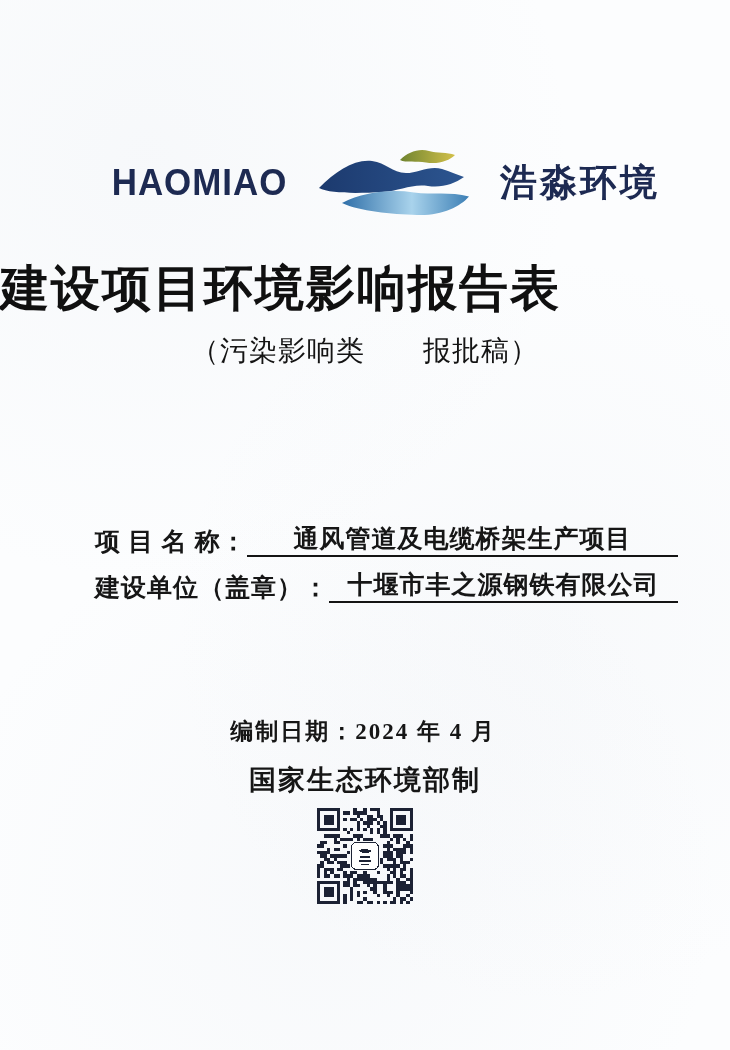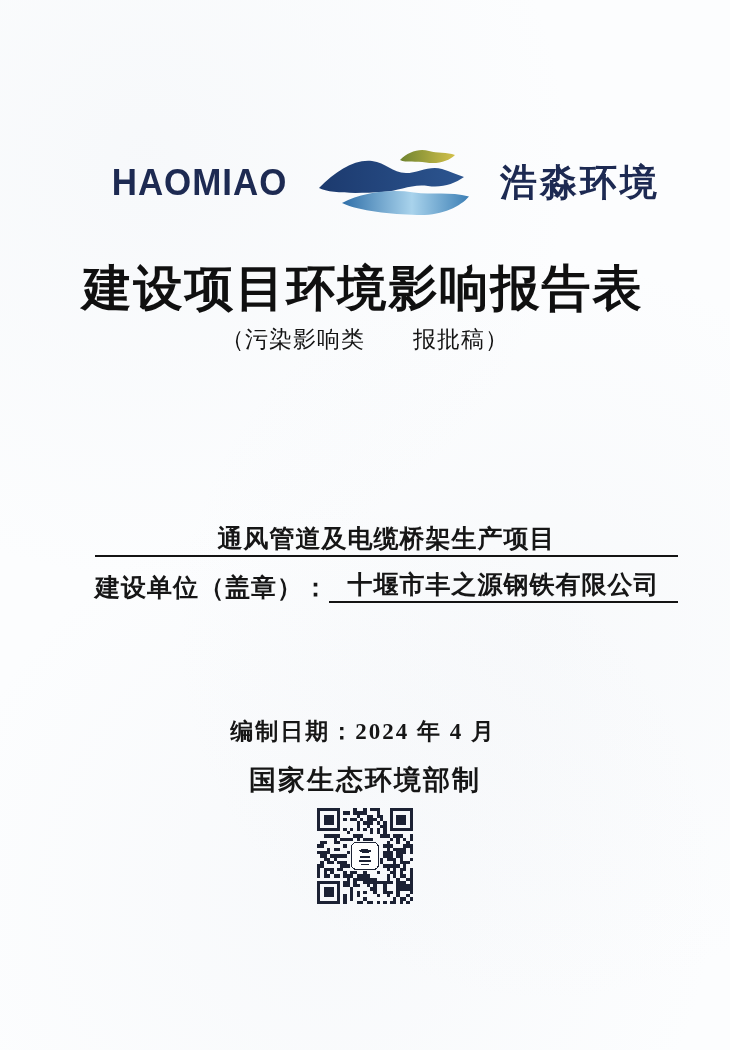--- a/index.html
+++ b/index.html
@@ -35,27 +35,27 @@
   .brand-waves{width:162px;height:72px;flex:0 0 auto;}
   .brand-cn{
     font-family:"Liberation Sans","DejaVu Sans",sans-serif;
     font-weight:700;font-size:37px;letter-spacing:3px;
     color:#1d2a52;
   }
 
   
   .doc-title{
     position:absolute;top:256px;left:0;right:4px;
-    text-align:center;margin:0;
+    text-align:left;margin:0;
     font-family:"Liberation Sans","DejaVu Sans",sans-serif;
     font-weight:800;font-size:49px;letter-spacing:2px;color:#101010;
   }
   .doc-subtitle{
-    position:absolute;top:324px;left:0;right:0;
-    text-align:center;font-size:23px;letter-spacing:1px;color:#141414;
+    position:absolute;top:332px;left:0;right:0;
+    text-align:center;font-size:28px;letter-spacing:1px;color:#141414;
   }
 
   
   .fields{
     position:absolute;top:524px;left:95px;right:52px;
   }
   .field-row{
     display:flex;align-items:flex-end;
     font-weight:700;font-size:25px;line-height:30px;
   }
@@ -116,20 +116,21 @@
       </svg>
     </span>
     <span class="brand-cn">浩淼环境</span>
   </div>
 
   <h1 class="doc-title">建设项目环境影响报告表</h1>
   <div class="doc-subtitle">（污染影响类　　报批稿）</div>
 
   <div class="fields">
     <div class="field-row">
+      <span class="field-label">项 目 名 称：</span>
       <span class="field-value grow">通风管道及电缆桥架生产项目</span>
     </div>
     <div class="field-row">
       <span class="field-label">建设单位（盖章）：</span>
       <span class="field-value fixed">十堰市丰之源钢铁有限公司</span>
     </div>
   </div>
 
   <div class="date-line">编制日期：2024 年 4 月</div>
   <div class="issuer-line">国家生态环境部制</div>

